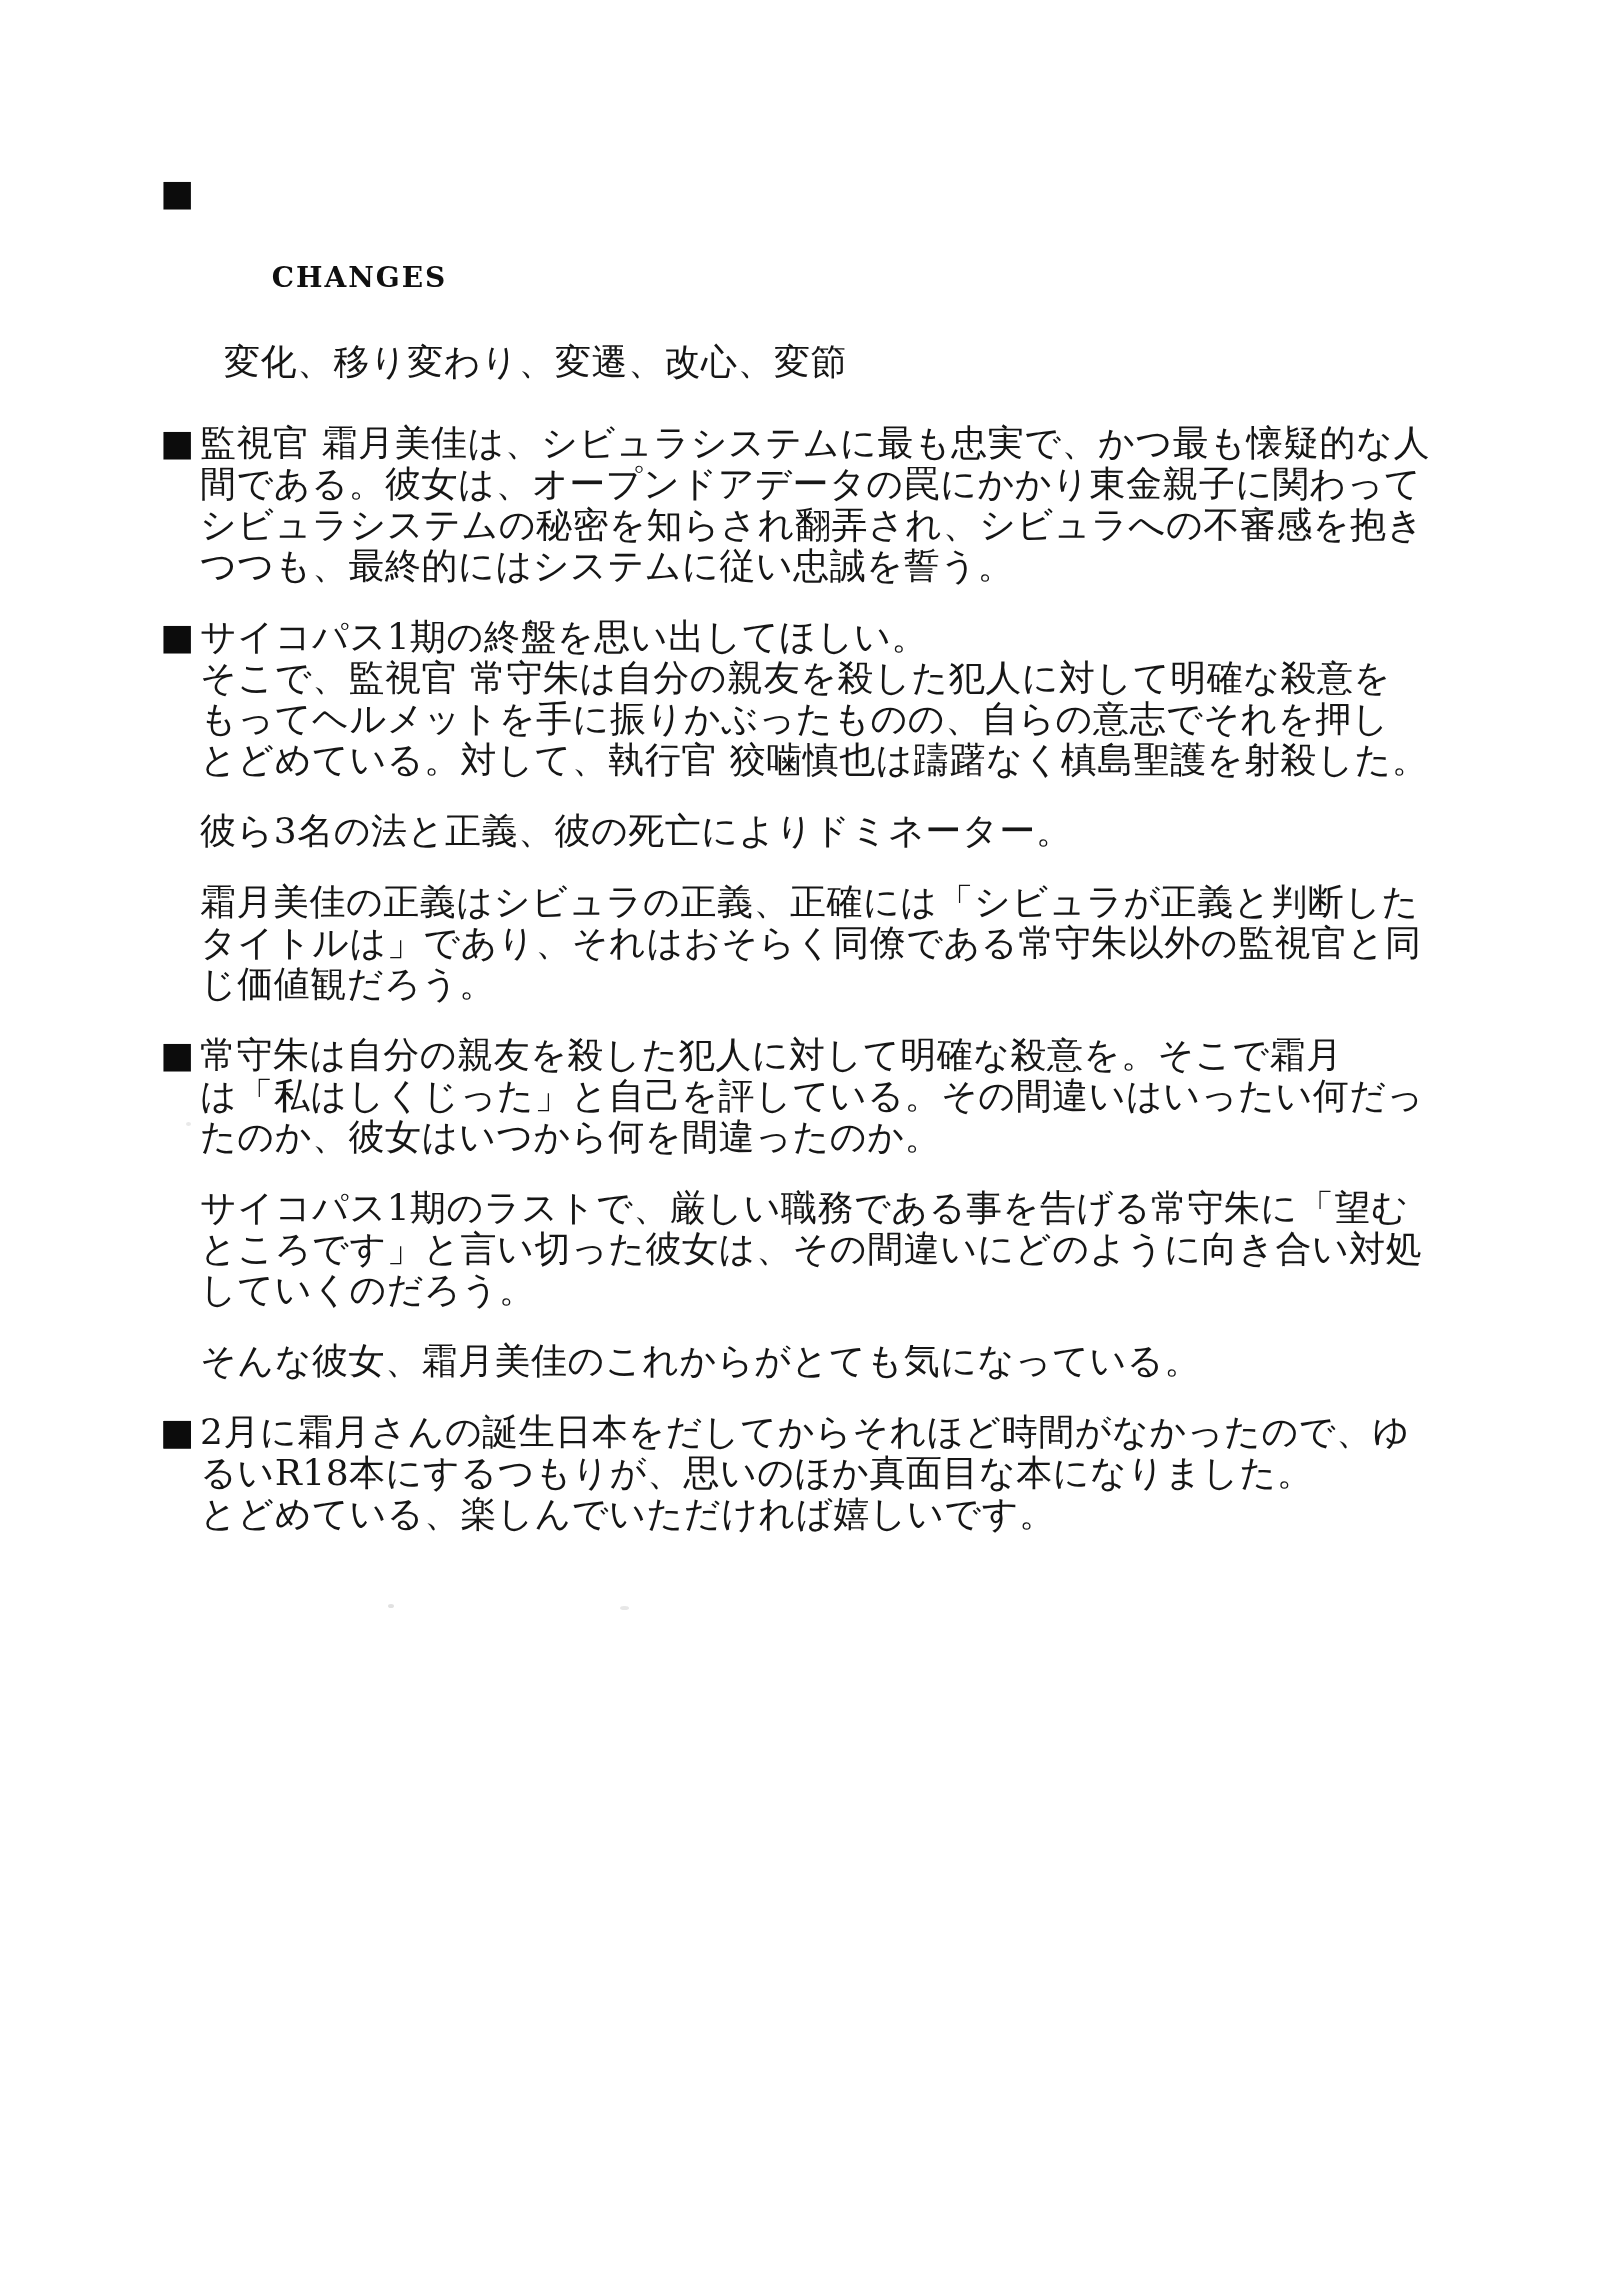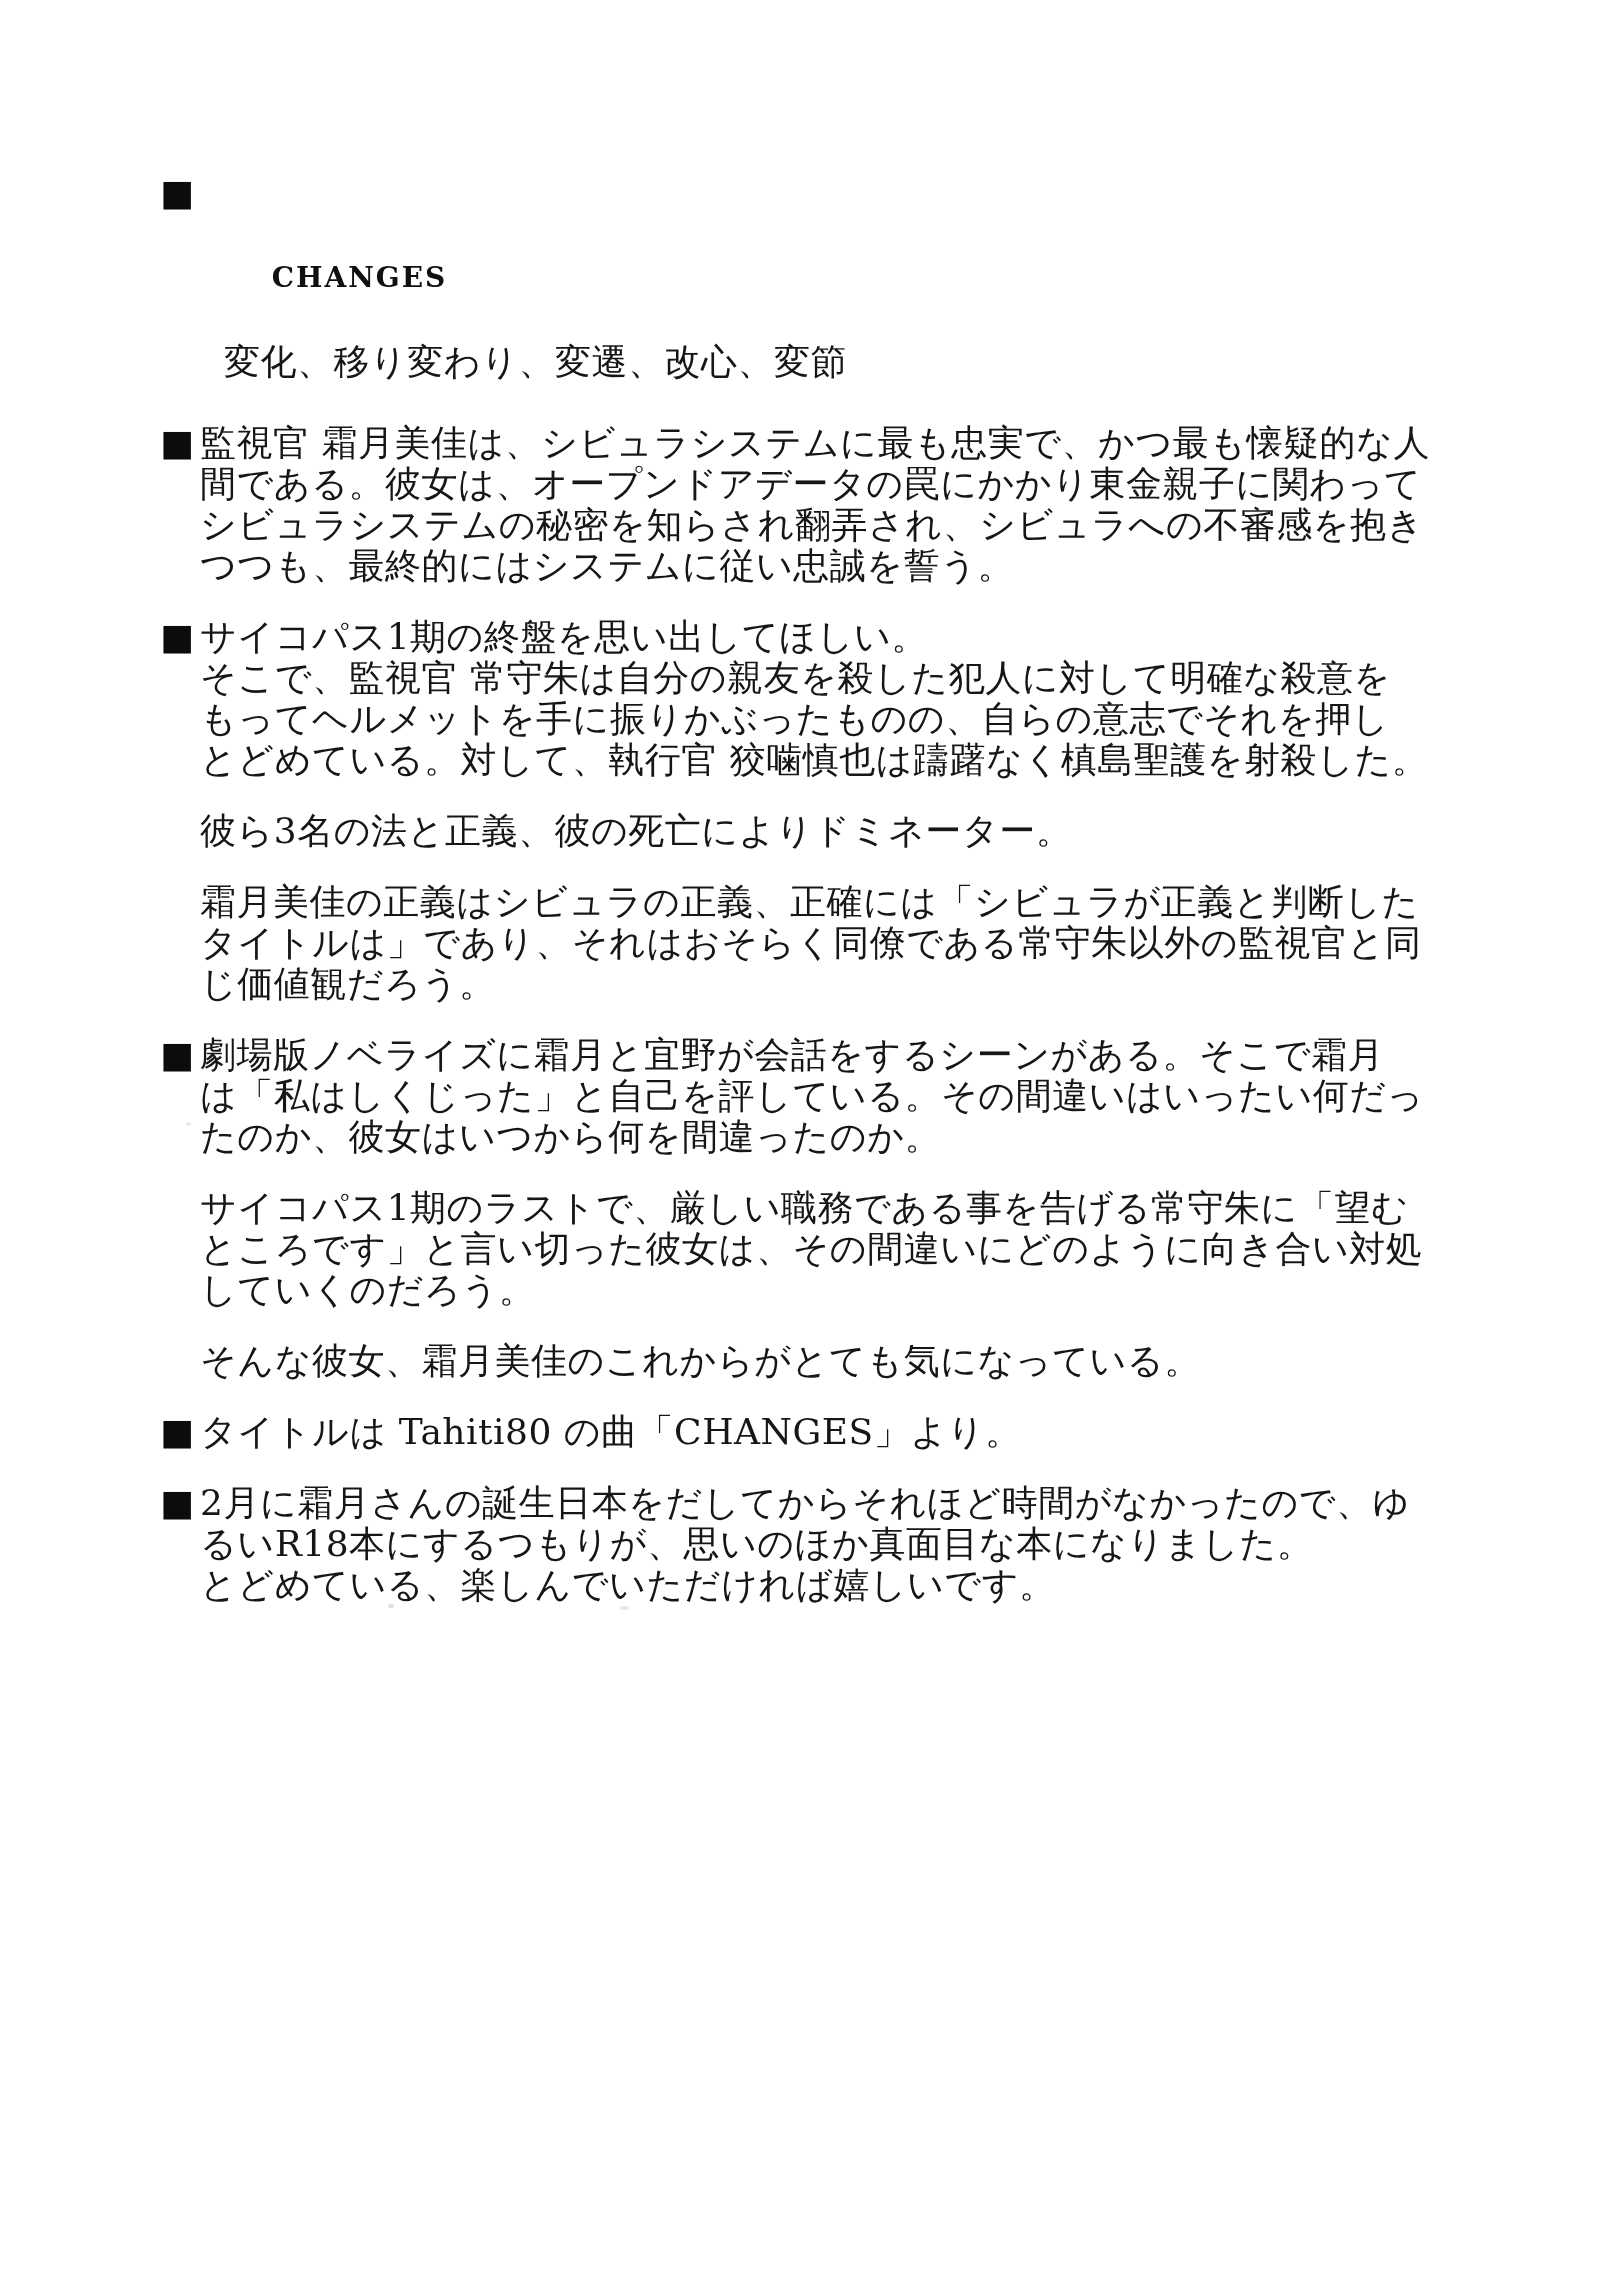--- a/index.html
+++ b/index.html
@@ -83,28 +83,28 @@
 シビュラシステムの秘密を知らされ翻弄され、シビュラへの不審感を抱き
 つつも、最終的にはシステムに従い忠誠を誓う。</span></div>
         <div class="para with-bullet"><span class="bullet">■</span><span class="lines">サイコパス1期の終盤を思い出してほしい。
 そこで、監視官 常守朱は自分の親友を殺した犯人に対して明確な殺意を
 もってヘルメットを手に振りかぶったものの、自らの意志でそれを押し
 とどめている。対して、執行官 狡噛慎也は躊躇なく槙島聖護を射殺した。</span></div>
         <div class="para"><span class="lines">彼ら3名の法と正義、彼の死亡によりドミネーター。</span></div>
         <div class="para"><span class="lines">霜月美佳の正義はシビュラの正義、正確には「シビュラが正義と判断した
 タイトルは」であり、それはおそらく同僚である常守朱以外の監視官と同
 じ価値観だろう。</span></div>
-        <div class="para with-bullet"><span class="bullet">■</span><span class="lines">劇場版ノベライズに霜月と宜野が会話をするシーンがある。そこで霜月
+        <div class="para with-bullet"><span class="bullet">■</span><span class="lines">常守朱は自分の親友を殺した犯人に対して明確な殺意を。そこで霜月
 は「私はしくじった」と自己を評している。その間違いはいったい何だっ
 たのか、彼女はいつから何を間違ったのか。</span></div>
         <div class="para"><span class="lines">サイコパス1期のラストで、厳しい職務である事を告げる常守朱に「望む
 ところです」と言い切った彼女は、その間違いにどのように向き合い対処
 していくのだろう。</span></div>
         <div class="para"><span class="lines">そんな彼女、霜月美佳のこれからがとても気になっている。</span></div>
-        <div class="para with-bullet"><span class="bullet">■</span><span class="lines">タイトルは Tahiti80 の曲「CHANGES」より。</span></div>
+        <div class="para with-bullet"><span class="bullet">■</span></div>
         <div class="para with-bullet"><span class="bullet">■</span><span class="lines">2月に霜月さんの誕生日本をだしてからそれほど時間がなかったので、ゆ
 るいR18本にするつもりが、思いのほか真面目な本になりました。
 とどめている、楽しんでいただければ嬉しいです。</span></div>
       </div>
 
   </div>
 
   <div class="speck s1"></div>
   <div class="speck s2"></div>
   <div class="speck s3"></div>

